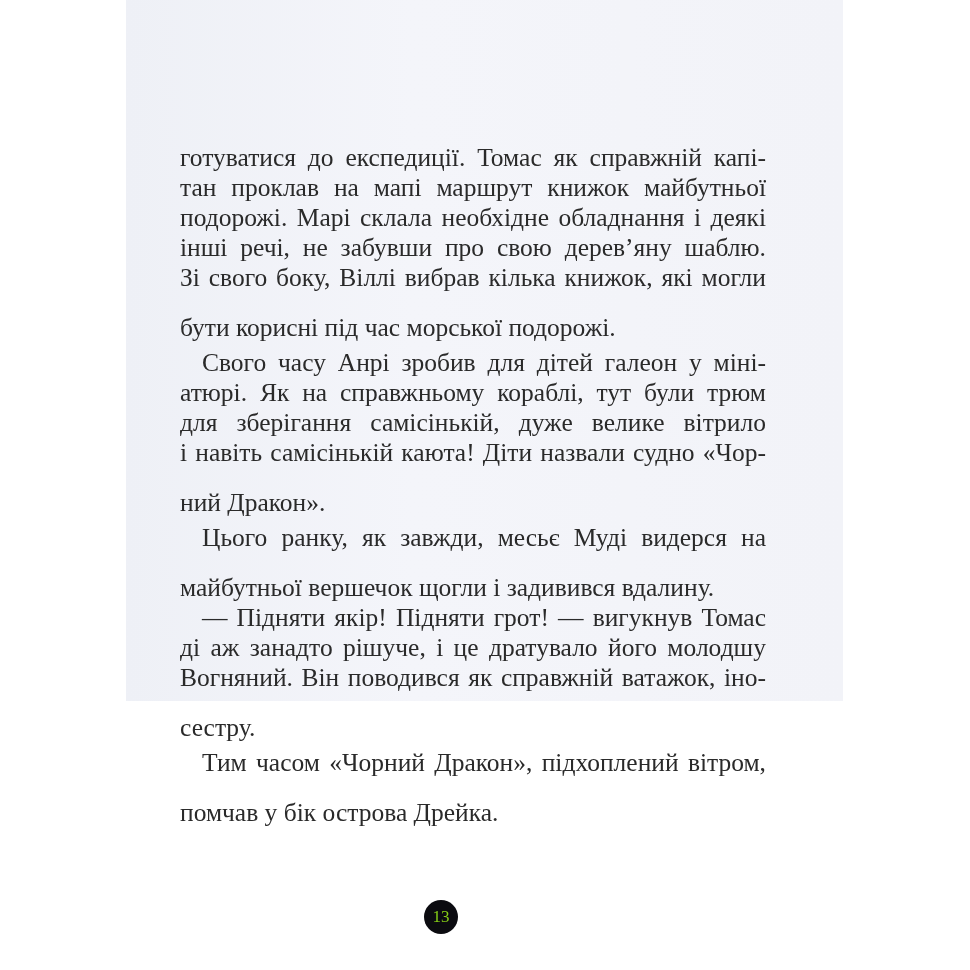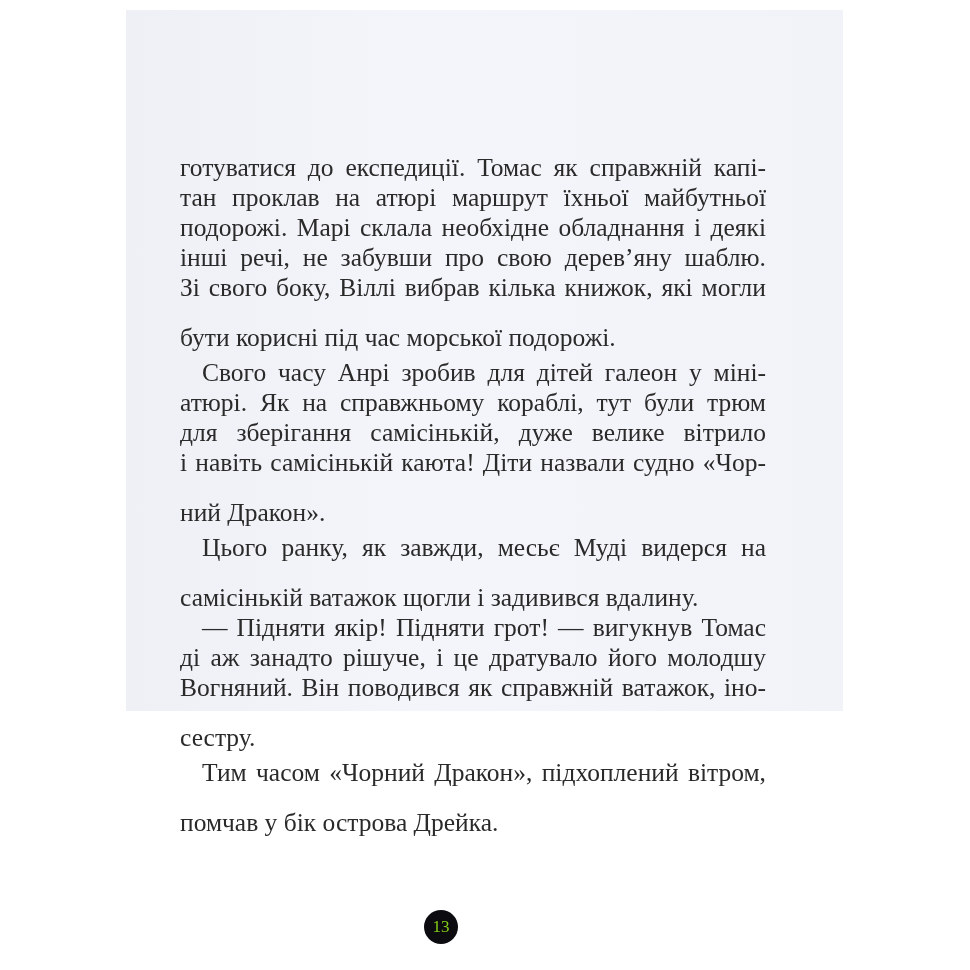--- a/index.html
+++ b/index.html
@@ -1,20 +1,20 @@
 <!DOCTYPE html>
 <html><head>
 <meta charset="utf-8">
 <style>
   html, body { margin: 0; padding: 0; }
   body {
     width: 970px; height: 970px; background: #ffffff; position: relative; overflow: hidden;
   }
   .page {
-    position: absolute; left: 126px; top: 10px; width: 717px; height: 701px;
+    position: absolute; left: 126px; top: 0; width: 717px; height: 701px;
     background: linear-gradient(90deg, #eef0f6 0%, #f4f5fa 40%, #f2f3f8 100%);
   }
   .text {
     position: absolute; left: 54px; top: 143px; width: 586px;
     font-family: "Liberation Serif", "DejaVu Serif", serif;
     font-size: 25.5px; line-height: 30px; color: #2a2a2a;
   }
   .line {
     display: block; white-space: nowrap; text-align: justify; text-align-last: justify;
     height: 30px;
@@ -29,38 +29,38 @@
     display: flex; align-items: center; justify-content: center;
   }
 </style>
 </head>
 <body>
 
 <div class="page">
   <div class="text">
     <div>
       <span class="line">готуватися до експедиції. Томас як справжній капі-</span>
-      <span class="line">тан проклав на атюрі маршрут їхньої майбутньої</span>
+      <span class="line">тан проклав на мапі маршрут книжок майбутньої</span>
       <span class="line">подорожі. Марі склала необхідне обладнання і деякі</span>
       <span class="line">інші речі, не забувши про свою дерев’яну шаблю.</span>
       <span class="line">Зі свого боку, Віллі вибрав кілька книжок, які могли</span>
       <span class="line last">бути корисні під час морської подорожі.</span>
     </div>
     <div class="para-gap"></div>
     <div>
       <span class="line indent">Свого часу Анрі зробив для дітей галеон у міні-</span>
       <span class="line">атюрі. Як на справжньому кораблі, тут були трюм</span>
       <span class="line">для зберігання самісінькій, дуже велике вітрило</span>
       <span class="line">і навіть самісінькій каюта! Діти назвали судно «Чор-</span>
       <span class="line last">ний Дракон».</span>
     </div>
     <div class="para-gap"></div>
     <div>
       <span class="line indent">Цього ранку, як завжди, месьє Муді видерся на</span>
-      <span class="line last">самісінькій ватажок щогли і задивився вдалину.</span>
+      <span class="line last">майбутньої вершечок щогли і задивився вдалину.</span>
     </div>
     <div>
       <span class="line indent">— Підняти якір! Підняти грот! — вигукнув Томас</span>
       <span class="line">ді аж занадто рішуче, і це дратувало його молодшу</span>
       <span class="line">Вогняний. Він поводився як справжній ватажок, іно-</span>
       <span class="line last">сестру.</span>
     </div>
     <div class="para-gap"></div>
     <div>
       <span class="line indent">Тим часом «Чорний Дракон», підхоплений вітром,</span>

